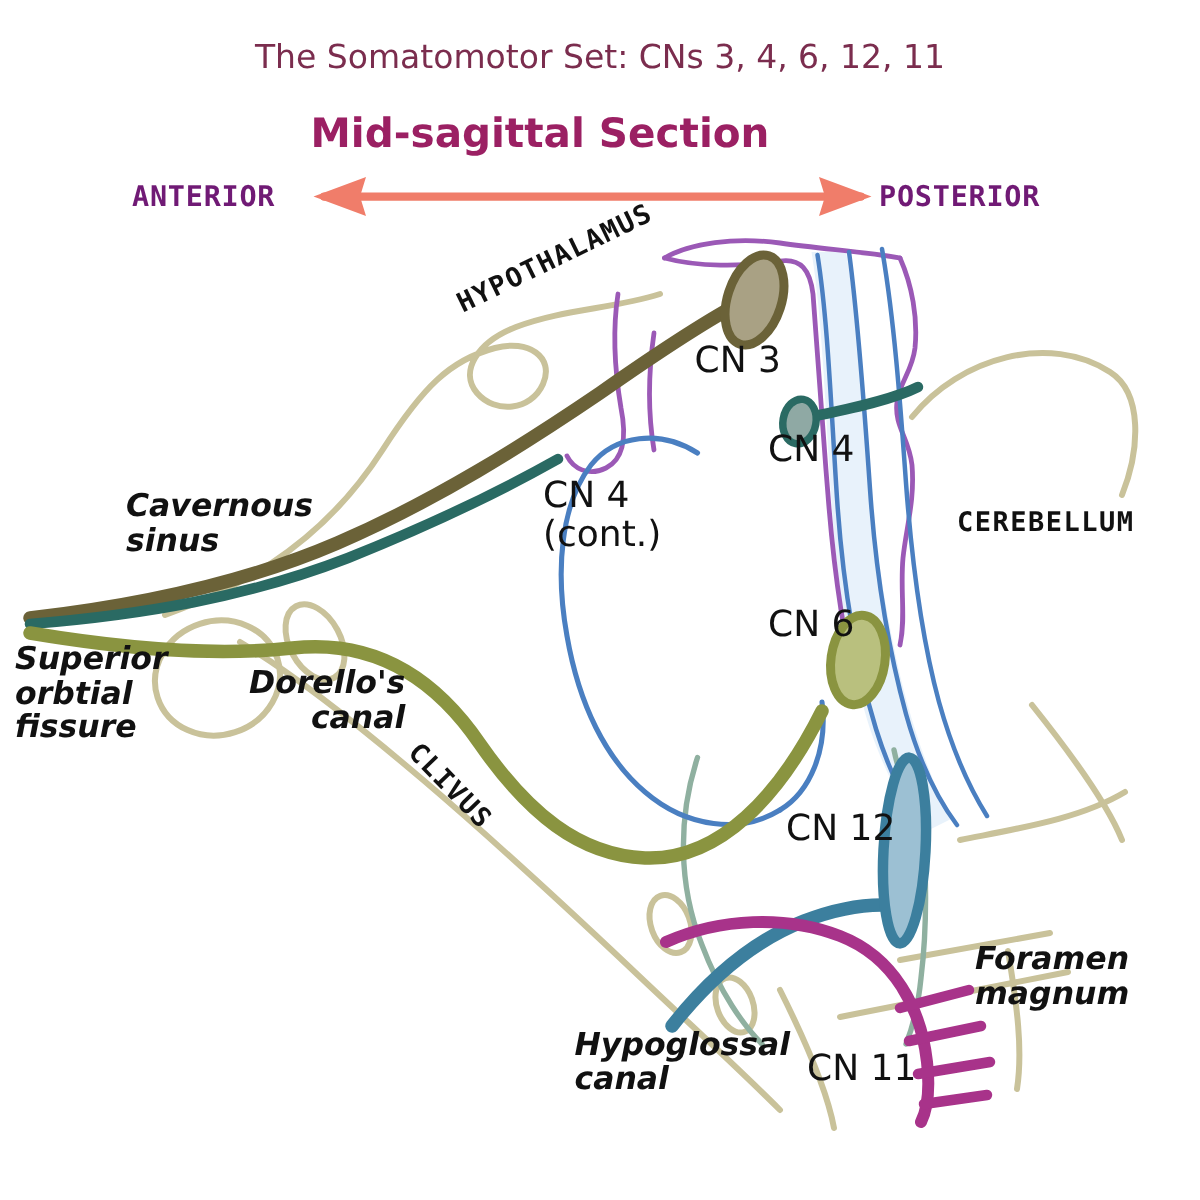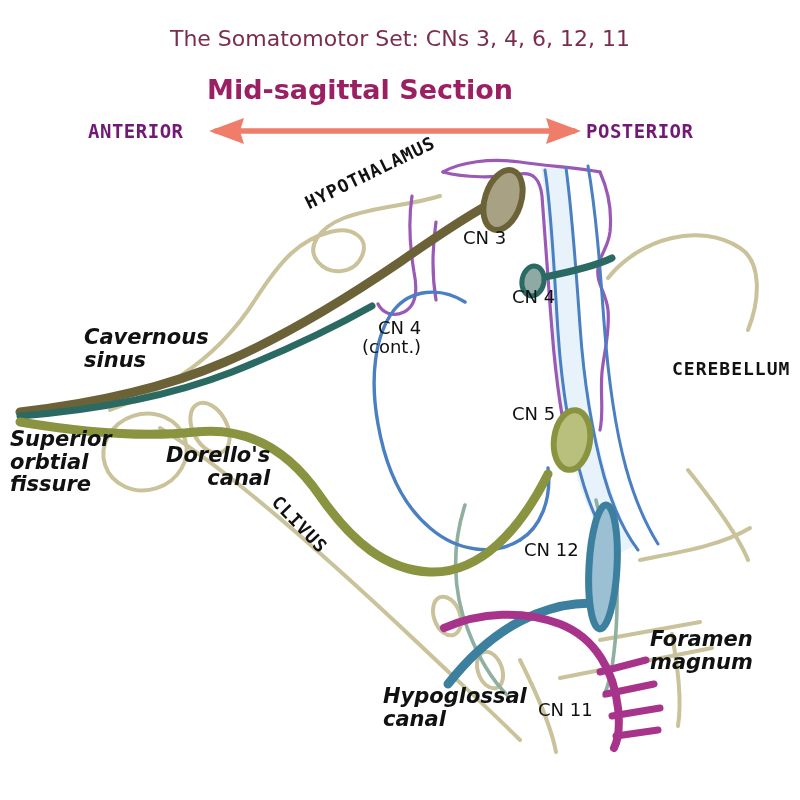--- a/index.html
+++ b/index.html
@@ -65,23 +65,22 @@
     line-height: 1.08;
   }
   .lbl-hand {
     font-family: "DejaVu Sans", sans-serif;
     font-size: 21px;
     font-style: italic;
     font-weight: 600;
   }
   .lbl-cn {
     font-family: "DejaVu Sans", sans-serif;
-    font-size: 18px;
+    font-size: 24px;
     font-weight: 500;
-    text-align: right;
   }
   .lbl-caps {
     font-family: "DejaVu Sans Mono", monospace;
     font-size: 18px;
     font-weight: 700;
     letter-spacing: 1px;
   }
 </style>
 </head>
 <body>
@@ -219,21 +218,21 @@
   </svg>
 
   <div class="title-main">The Somatomotor Set: CNs 3, 4, 6, 12, 11</div>
   <div class="title-sub">Mid-sagittal Section</div>
 
   <div class="axis-label" style="left:88px; top:120px;">ANTERIOR</div>
   <div class="axis-label" style="left:586px; top:120px;">POSTERIOR</div>
 
   <div class="lbl lbl-caps" style="left:302px; top:195px; transform:rotate(-26deg); transform-origin:left top;">HYPOTHALAMUS</div>
 
-  <div class="lbl lbl-caps" style="left:672px; top:339px;margin-top:20px;">CEREBELLUM</div>
+  <div class="lbl lbl-caps" style="left:638px; top:339px;">CEREBELLUM</div>
 
   <div class="lbl lbl-caps" style="left:282px; top:492px; transform:rotate(46deg); transform-origin:left top;">CLIVUS</div>
 
   <div class="lbl lbl-hand" style="left:10px; top:428px;">Superior
 orbtial
 fissure</div>
 
   <div class="lbl lbl-hand" style="left:84px; top:326px;">Cavernous
 sinus</div>
 
@@ -247,19 +246,19 @@
   <div class="lbl lbl-hand" style="left:650px; top:628px;">Foramen
 magnum</div>
 
   <div class="lbl lbl-cn" style="left:463px; top:228px;">CN 3</div>
 
   <div class="lbl lbl-cn" style="left:512px; top:287px;">CN 4</div>
 
   <div class="lbl lbl-cn" style="left:362px; top:318px;">CN 4
 (cont.)</div>
 
-  <div class="lbl lbl-cn" style="left:512px; top:404px;">CN 5</div>
+  <div class="lbl lbl-cn" style="left:512px; top:404px;">CN 6</div>
 
   <div class="lbl lbl-cn" style="left:524px; top:540px;">CN 12</div>
 
   <div class="lbl lbl-cn" style="left:538px; top:700px;">CN 11</div>
 
 </div>
 
 </body></html>

